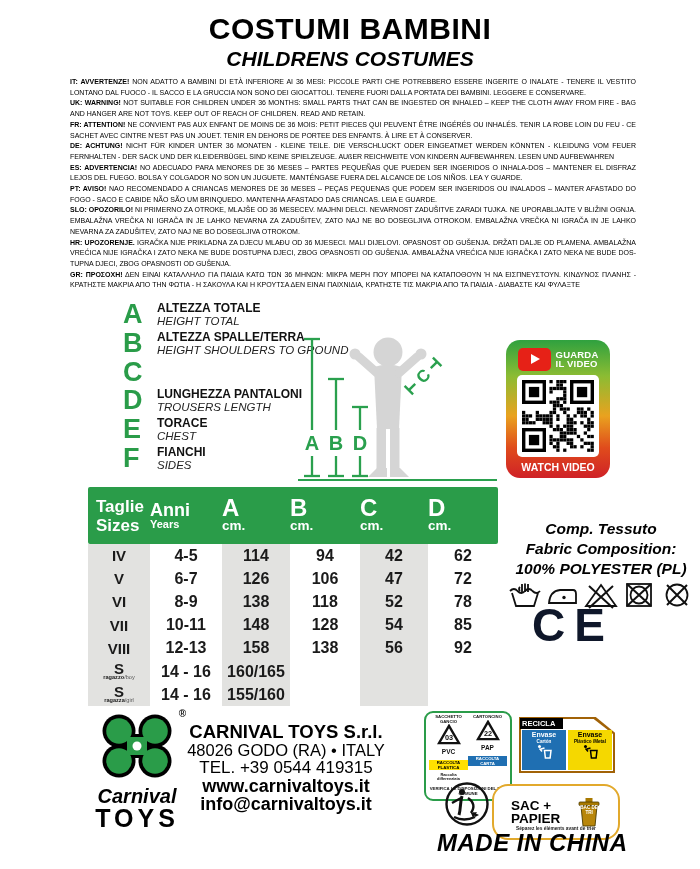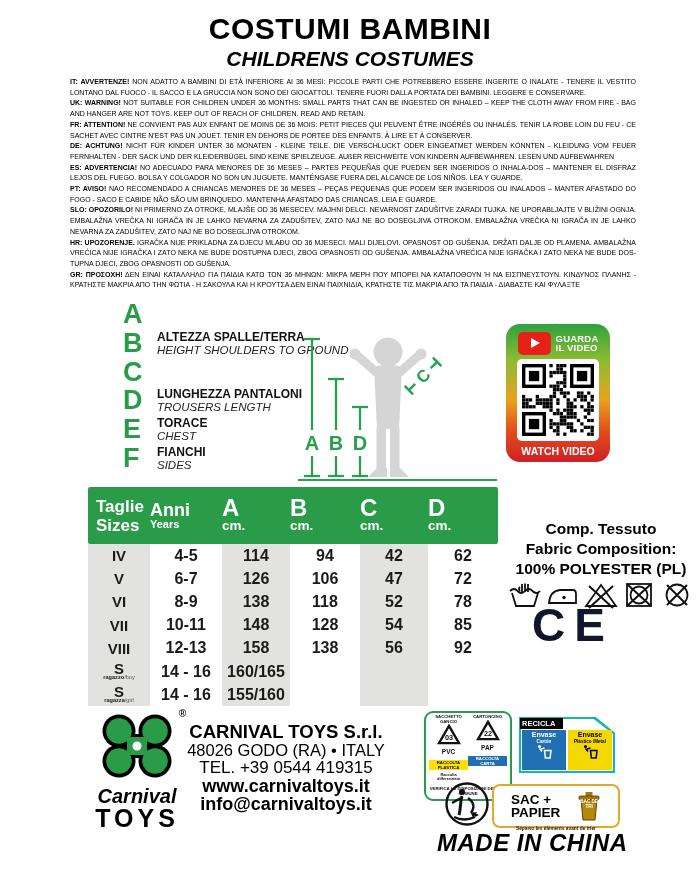--- a/index.html
+++ b/index.html
@@ -22,21 +22,21 @@
   .legend{position:absolute;left:123px;top:302px;}
   .legend-item{display:flex;height:28.8px;align-items:flex-start;}
   .legend-letter{width:34px;font-size:27px;line-height:24px;font-weight:800;color:#2a9c49;}
   .legend-l1{font-size:12px;line-height:13px;font-weight:800;color:#111;}
   .legend-l2{font-size:11.5px;line-height:12px;font-style:italic;font-weight:500;color:#222;}
 
   
   .diagram{position:absolute;left:290px;top:328px;}
 
   
-  .video-badge{position:absolute;left:506px;top:324px;width:104px;height:138px;
+  .video-badge{position:absolute;left:506px;top:340px;width:104px;height:138px;
      border-radius:14px;box-sizing:border-box;padding-top:6px;
      background:linear-gradient(180deg,#2fa13f 0%,#8bbc33 26%,#e9a21f 55%,#e04c1c 78%,#cf2127 100%);}
   .yt-row{display:flex;align-items:center;justify-content:center;gap:5px;height:26px;}
   .yt-icon{width:33px;height:23px;background:#e62117;border-radius:5px;
            display:flex;align-items:center;justify-content:center;}
   .yt-tri{width:0;height:0;border-left:9px solid #fff;border-top:5.5px solid transparent;
           border-bottom:5.5px solid transparent;margin-left:2px;}
   .yt-text{color:#fff;font-weight:800;font-size:9.5px;line-height:9.5px;letter-spacing:.2px;}
   .qr-panel{width:82px;height:82px;background:#fff;border-radius:5px;margin:3px auto 0;
             display:flex;align-items:center;justify-content:center;}
@@ -56,21 +56,21 @@
   .trow{height:23.2px;}
   .c{display:flex;align-items:center;justify-content:center;height:100%;
      font-size:16px;font-weight:600;color:#1a1a1a;}
   .c-size{flex-direction:column;font-size:15px;font-weight:800;line-height:13px;}
   .c-gray{background:#e2e2e0;}
   .s-sub{font-size:5.6px;line-height:5.5px;font-weight:800;}
   .s-sub .lt{font-weight:500;color:#555;}
 
   
   .comp{position:absolute;left:505px;top:519px;width:192px;text-align:center;
-        font-weight:800;font-size:15.5px;line-height:20px;color:#000;}
+        font-weight:800;font-size:15.5px;line-height:20px;color:#000;font-style:italic;}
   .care{display:flex;justify-content:center;gap:2px;margin-top:2px;}
   .ce{position:absolute;left:532px;top:598px;font-size:46px;font-weight:700;
       letter-spacing:9px;color:#0f172a;}
 
   
   .logo{position:absolute;left:86px;top:710px;width:102px;text-align:center;}
   .logo-reg{position:absolute;right:2px;top:-2px;font-size:10px;font-weight:700;}
   .brand1{font-size:20px;font-weight:900;font-style:italic;line-height:20px;color:#000;}
   .brand2{font-size:25px;font-weight:900;letter-spacing:4px;line-height:25px;color:#000;}
 
@@ -87,36 +87,36 @@
   .gcol{width:50%;text-align:center;}
   .glabel{font-size:4.3px;line-height:4.6px;font-weight:800;}
   .gmat{font-size:6.5px;line-height:6px;font-weight:800;}
   .gtag{display:inline-block;margin-top:1.5px;font-size:4.3px;line-height:5px;
         font-weight:800;padding:0 2px;}
   .gtag-y{background:#ffe000;color:#000;}
   .gtag-b{background:#1f6fb2;color:#fff;}
   .gsub{font-size:3.9px;line-height:4.2px;font-weight:700;}
   .gnote{width:100%;font-size:4.3px;font-weight:800;text-align:center;margin-top:2px;}
 
-  .recicla{position:absolute;left:519px;top:717px;width:96px;height:56px;background:#14b8a6;
+  .recicla{position:absolute;left:519px;top:717px;width:96px;height:56px;background:#a16207;
            clip-path:polygon(0 0,80% 0,100% 28%,100% 100%,0 100%);}
   .recicla-in{position:absolute;inset:2px;background:#fff;
            clip-path:polygon(0 0,79% 0,100% 29%,100% 100%,0 100%);}
   .rec-title{position:absolute;top:1px;left:1px;background:#000;color:#fff;
              font-size:7.5px;font-weight:800;padding:1px 8px 1px 2px;}
   .rec-panels{position:absolute;top:13px;left:3px;right:3px;bottom:3px;display:flex;gap:2px;}
   .rec-panel{flex:1;display:flex;flex-direction:column;align-items:center;padding-top:1px;}
   .rp-blue{background:#1f6fb2;color:#fff;}
   .rp-yellow{background:#f5d800;color:#000;}
   .rp-l1{font-size:7px;font-weight:800;line-height:7.5px;}
   .rp-l2{font-size:4.6px;font-weight:700;line-height:5px;}
 
   .triman{position:absolute;left:444px;top:781px;}
-  .sacbox{position:absolute;left:492px;top:784px;width:128px;height:44px;background:#fff;
-     border:2.5px solid #e2a92c;border-radius:8px;box-sizing:border-box;
+  .sacbox{position:absolute;left:492px;top:784px;width:128px;height:56px;background:#fff;
+     border:2.5px solid #e2a92c;border-radius:16px;box-sizing:border-box;
      display:flex;align-items:center;justify-content:space-evenly;}
   .sactext{font-size:13.5px;font-weight:800;line-height:13.5px;color:#000;}
   .bin{position:relative;width:24px;height:31px;}
   .bin-label{position:absolute;left:0;right:0;top:8px;color:#fff;font-size:4.6px;
      line-height:5.2px;font-weight:800;text-align:center;width:24px;
      display:flex;flex-direction:column;align-items:center;}
   .sep-note{position:absolute;left:490px;top:826px;width:132px;text-align:center;
             font-size:4.8px;font-weight:700;color:#222;}
   .madein{position:absolute;left:437px;top:829px;font-size:24px;font-weight:900;
           font-style:italic;letter-spacing:.5px;color:#000;}
@@ -137,20 +137,24 @@
     <p><span class="wprefix">ES: ADVERTENCIA!</span><span> NO ADECUADO PARA MENORES DE 36 MESES – PARTES PEQUEÑAS QUE PUEDEN SER INGERIDOS O INHALA-DOS – MANTENER EL DISFRAZ LEJOS DEL FUEGO. BOLSA Y COLGADOR NO SON UN JUGUETE. MANTÉNGASE FUERA DEL ALCANCE DE LOS NIÑOS. LEA Y GUARDE.</span></p>
     <p><span class="wprefix">PT: AVISO!</span><span> NAO RECOMENDADO A CRIANCAS MENORES DE 36 MESES – PEÇAS PEQUENAS QUE PODEM SER INGERIDOS OU INALADOS – MANTER AFASTADO DO FOGO - SACO E CABIDE NÃO SÃO UM BRINQUEDO. MANTENHA AFASTADO DAS CRIANCAS. LEIA E GUARDE.</span></p>
     <p><span class="wprefix">SLO: OPOZORILO!</span><span> NI PRIMERNO ZA OTROKE, MLAJŠE OD 36 MESECEV. MAJHNI DELCI. NEVARNOST ZADUŠITVE ZARADI TUJKA. NE UPORABLJAJTE V BLIŽINI OGNJA. EMBALAŽNA VREČKA NI IGRAČA IN JE LAHKO NEVARNA ZA ZADUŠITEV, ZATO NAJ NE BO DOSEGLJIVA OTROKOM. EMBALAŽNA VREČKA NI IGRAČA IN JE LAHKO NEVARNA ZA ZADUŠITEV, ZATO NAJ NE BO DOSEGLJIVA OTROKOM.</span></p>
     <p><span class="wprefix">HR: UPOZORENJE.</span><span> IGRAČKA NIJE PRIKLADNA ZA DJECU MLAĐU OD 36 MJESECI. MALI DIJELOVI. OPASNOST OD GUŠENJA. DRŽATI DALJE OD PLAMENA. AMBALAŽNA VREĆICA NIJE IGRAČKA I ZATO NEKA NE BUDE DOSTUPNA DJECI, ZBOG OPASNOSTI OD GUŠENJA. AMBALAŽNA VREĆICA NIJE IGRAČKA I ZATO NEKA NE BUDE DOS-TUPNA DJECI, ZBOG OPASNOSTI OD GUŠENJA.</span></p>
     <p><span class="wprefix">GR: ΠΡΟΣΟΧΗ!</span><span> ΔΕΝ ΕΙΝΑΙ ΚΑΤΑΛΛΗΛΟ ΓΙΑ ΠΑΙΔΙΑ ΚΑΤΩ ΤΩΝ 36 ΜΗΝΩΝ: ΜΙΚΡΑ ΜΕΡΗ ΠΟΥ ΜΠΟΡΕΙ ΝΑ ΚΑΤΑΠΟΘΟΥΝ Ή ΝΑ ΕΙΣΠΝΕΥΣΤΟΥΝ. ΚΙΝΔΥΝΟΣ ΠΛΑΝΗΣ - ΚΡΑΤΗΣΤΕ ΜΑΚΡΙΑ ΑΠΟ ΤΗΝ ΦΩΤΙΑ - Η ΣΑΚΟΥΛΑ ΚΑΙ Η ΚΡΟΥΤΣΑ ΔΕΝ ΕΙΝΑΙ ΠΑΙΧΝΙΔΙΑ, ΚΡΑΤΗΣΤΕ ΤΙΣ ΜΑΚΡΙΑ ΑΠΟ ΤΑ ΠΑΙΔΙΑ - ΔΙΑΒΑΣΤΕ ΚΑΙ ΦΥΛΑΞΤΕ</span></p>
   </div>
 
   <div class="legend">
     <div class="legend-item">
       <span class="legend-letter">A</span>
+      <span>
+          <div class="legend-l1">ALTEZZA TOTALE</div>
+          <div class="legend-l2">HEIGHT TOTAL</div>
+        </span>
     </div>
     <div class="legend-item">
       <span class="legend-letter">B</span>
       <span>
           <div class="legend-l1">ALTEZZA SPALLE/TERRA</div>
           <div class="legend-l2">HEIGHT SHOULDERS TO GROUND</div>
         </span>
     </div>
     <div class="legend-item">
       <span class="legend-letter">C</span>

